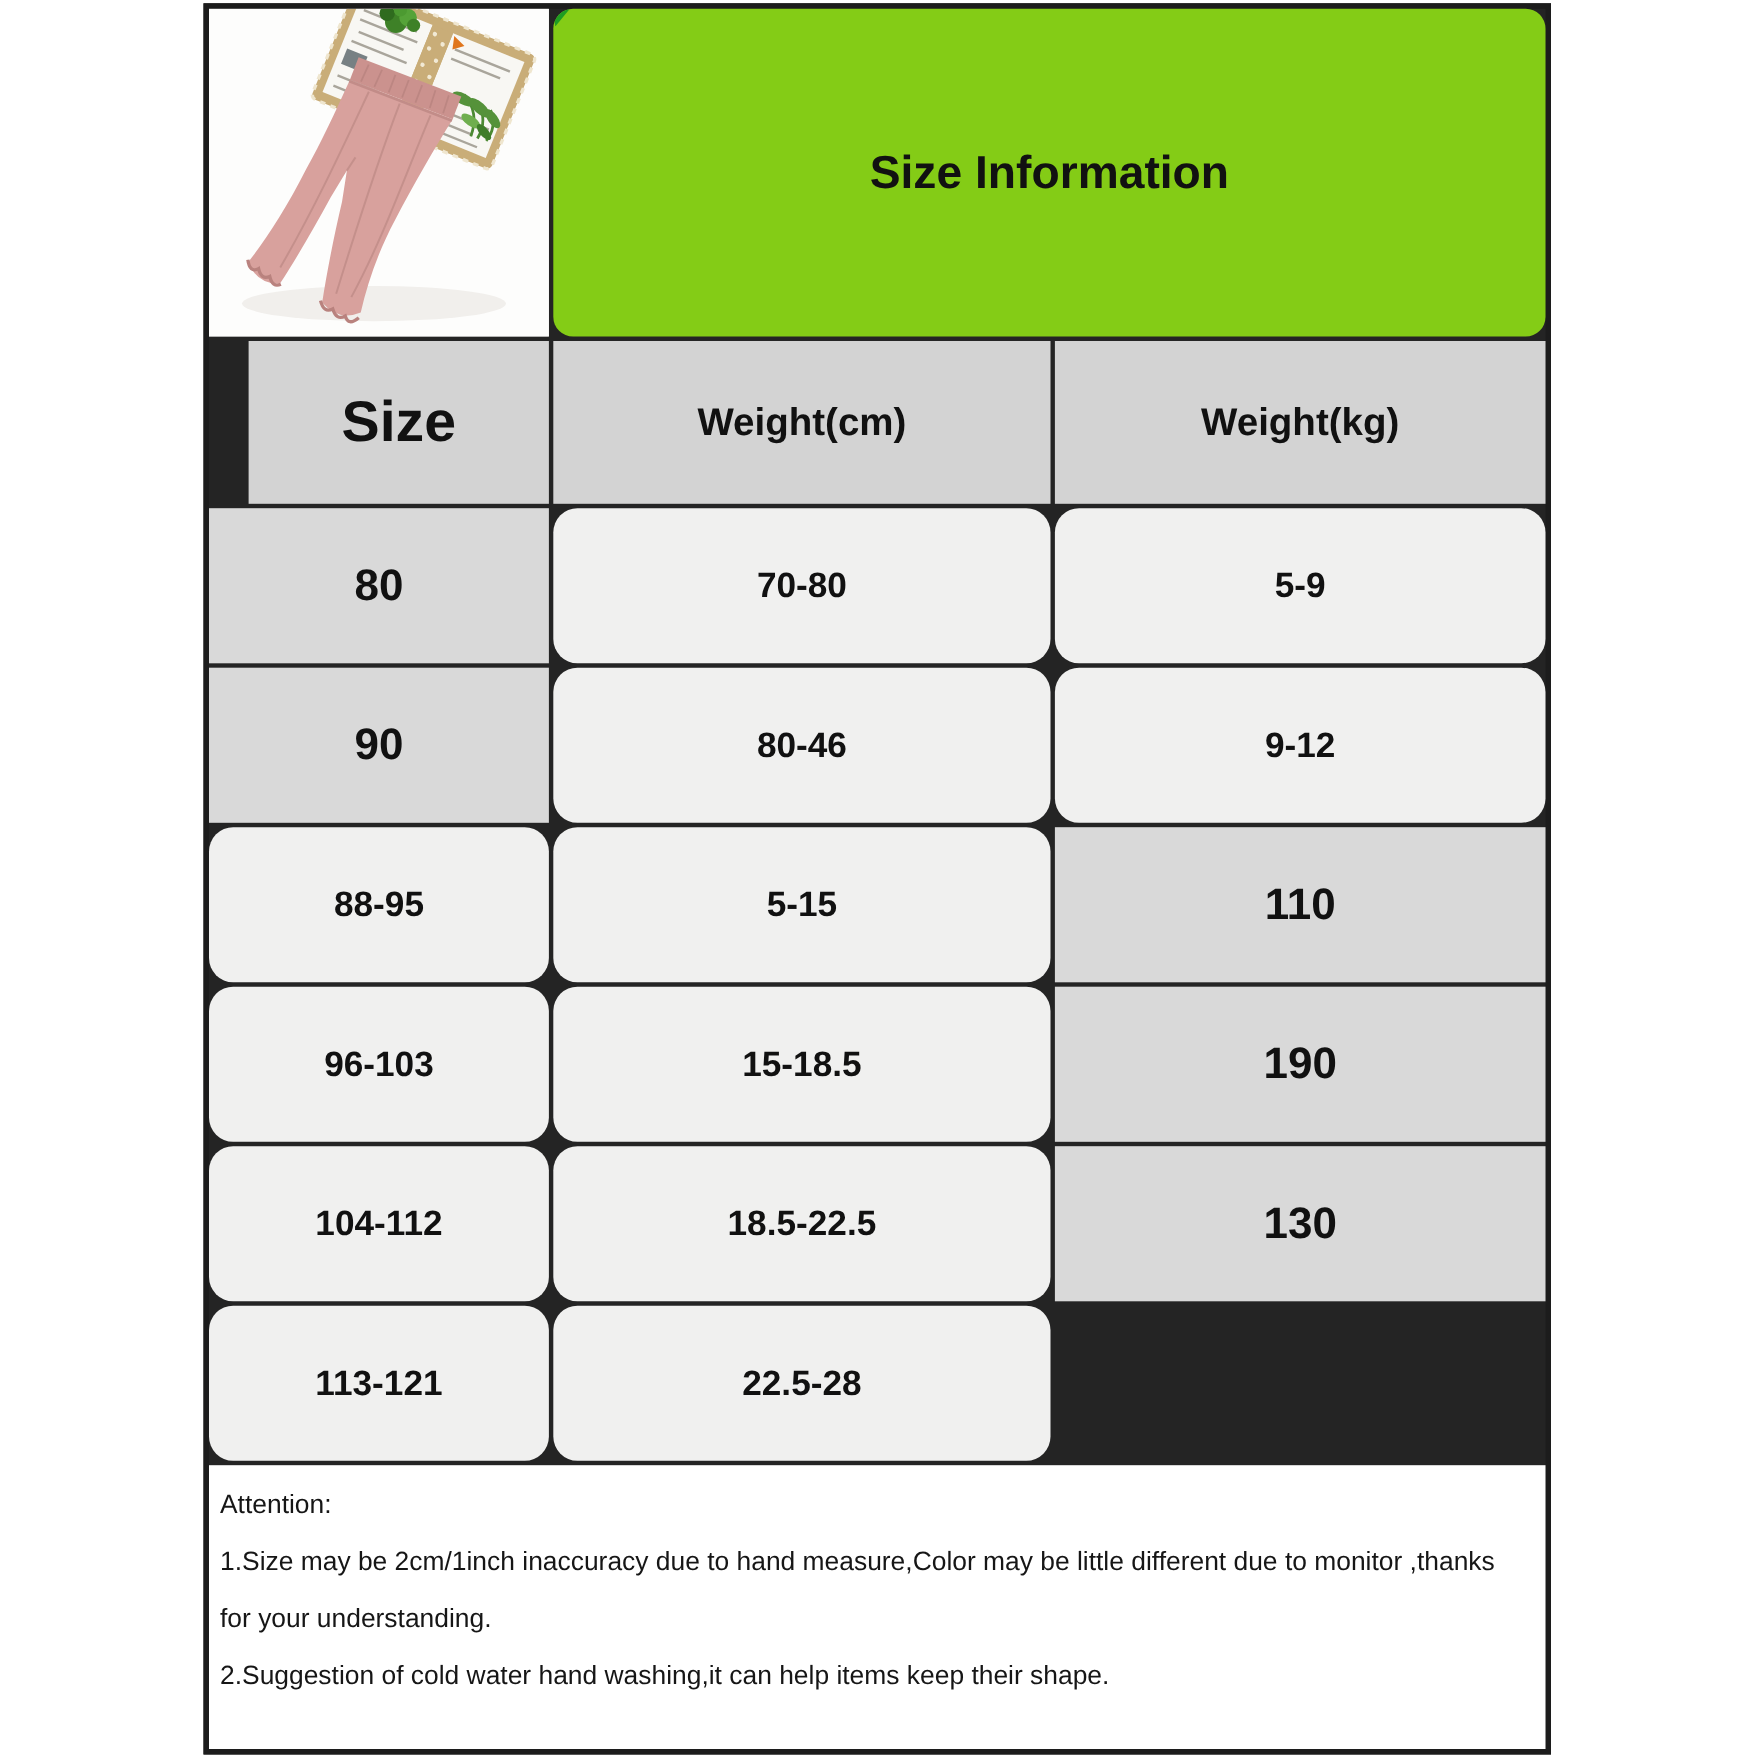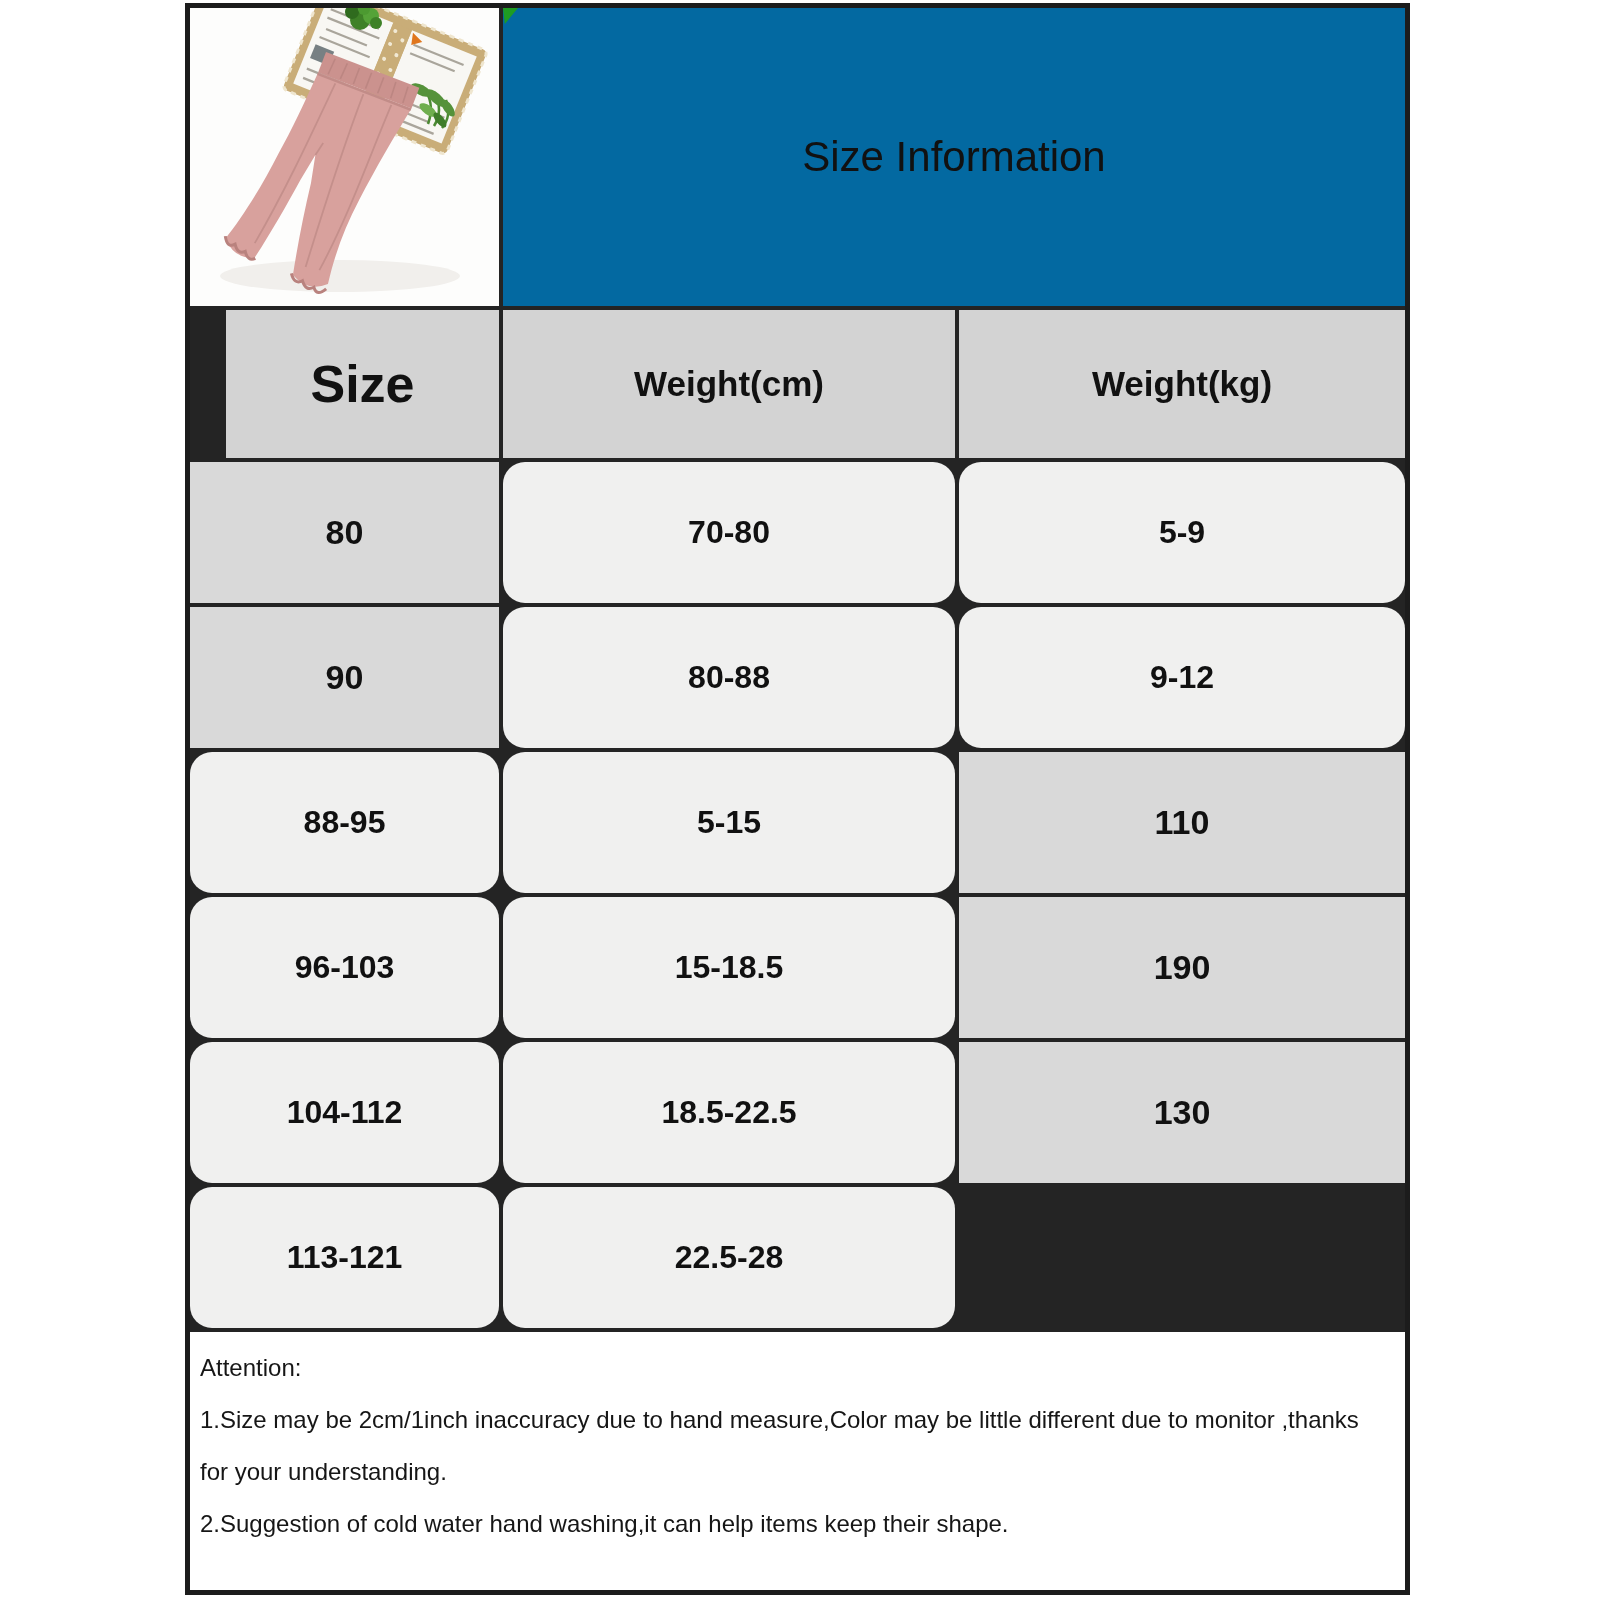--- a/index.html
+++ b/index.html
@@ -13,32 +13,32 @@
     position:absolute;left:185px;top:3px;width:1225px;height:1592px;
     box-sizing:border-box;border:5px solid #1c1c1c;background:#242424;
     display:grid;
     grid-template-columns:309px 452px 446px;
     grid-template-rows:298px 148px repeat(6,141px) 1fr;
     gap:4px;
   }
   .cell{display:flex;align-items:center;justify-content:center;overflow:hidden;}
   .photo-cell{background:#fdfdfc;grid-column:1;grid-row:1;}
   .title-cell{
-    background:#0369a1;grid-column:2/4;grid-row:1;position:relative;
-    font-weight:normal;font-size:42px;letter-spacing:0px;
+    background:#84cc16;grid-column:2/4;grid-row:1;position:relative;
+    font-weight:bold;font-size:42px;letter-spacing:0px;border-radius:18px;
   }
   .corner-flag{
     position:absolute;left:0;top:0;width:15px;height:16px;
     background:#1e9c22;
     clip-path:polygon(0 0,100% 0,12% 100%);
   }
   .hdr{background:#d3d3d3;font-weight:bold;}
   .hdr-size{font-size:52px;margin-left:36px;}
   .hdr-col{font-size:35px;}
-  .size-col{background:#d9d9d9;font-weight:bold;font-size:34px;}
+  .size-col{background:#d9d9d9;font-weight:bold;font-size:40px;}
   .data-col{background:#f0f0ef;font-weight:bold;font-size:32px;border-radius:22px;}
   .footer{
     background:#ffffff;grid-column:1/4;
     display:block;padding:10px 14px 0 10px;box-sizing:border-box;
     font-size:24px;line-height:52px;font-weight:normal;color:#161616;
   }
   .footer div{margin:0;}
 </style>
 </head>
 <body>
@@ -156,21 +156,21 @@
 
   <div class="cell hdr hdr-size">Size</div>
   <div class="cell hdr hdr-col">Weight(cm)</div>
   <div class="cell hdr hdr-col">Weight(kg)</div>
 
   <div class="cell size-col">80</div>
   <div class="cell data-col">70-80</div>
   <div class="cell data-col">5-9</div>
 
   <div class="cell size-col">90</div>
-  <div class="cell data-col">80-88</div>
+  <div class="cell data-col">80-46</div>
   <div class="cell data-col">9-12</div>
 
   <div class="cell data-col">88-95</div>
   <div class="cell data-col">5-15</div>
 
   <div class="cell size-col">110</div>
   <div class="cell data-col">96-103</div>
   <div class="cell data-col">15-18.5</div>
 
   <div class="cell size-col">190</div>

